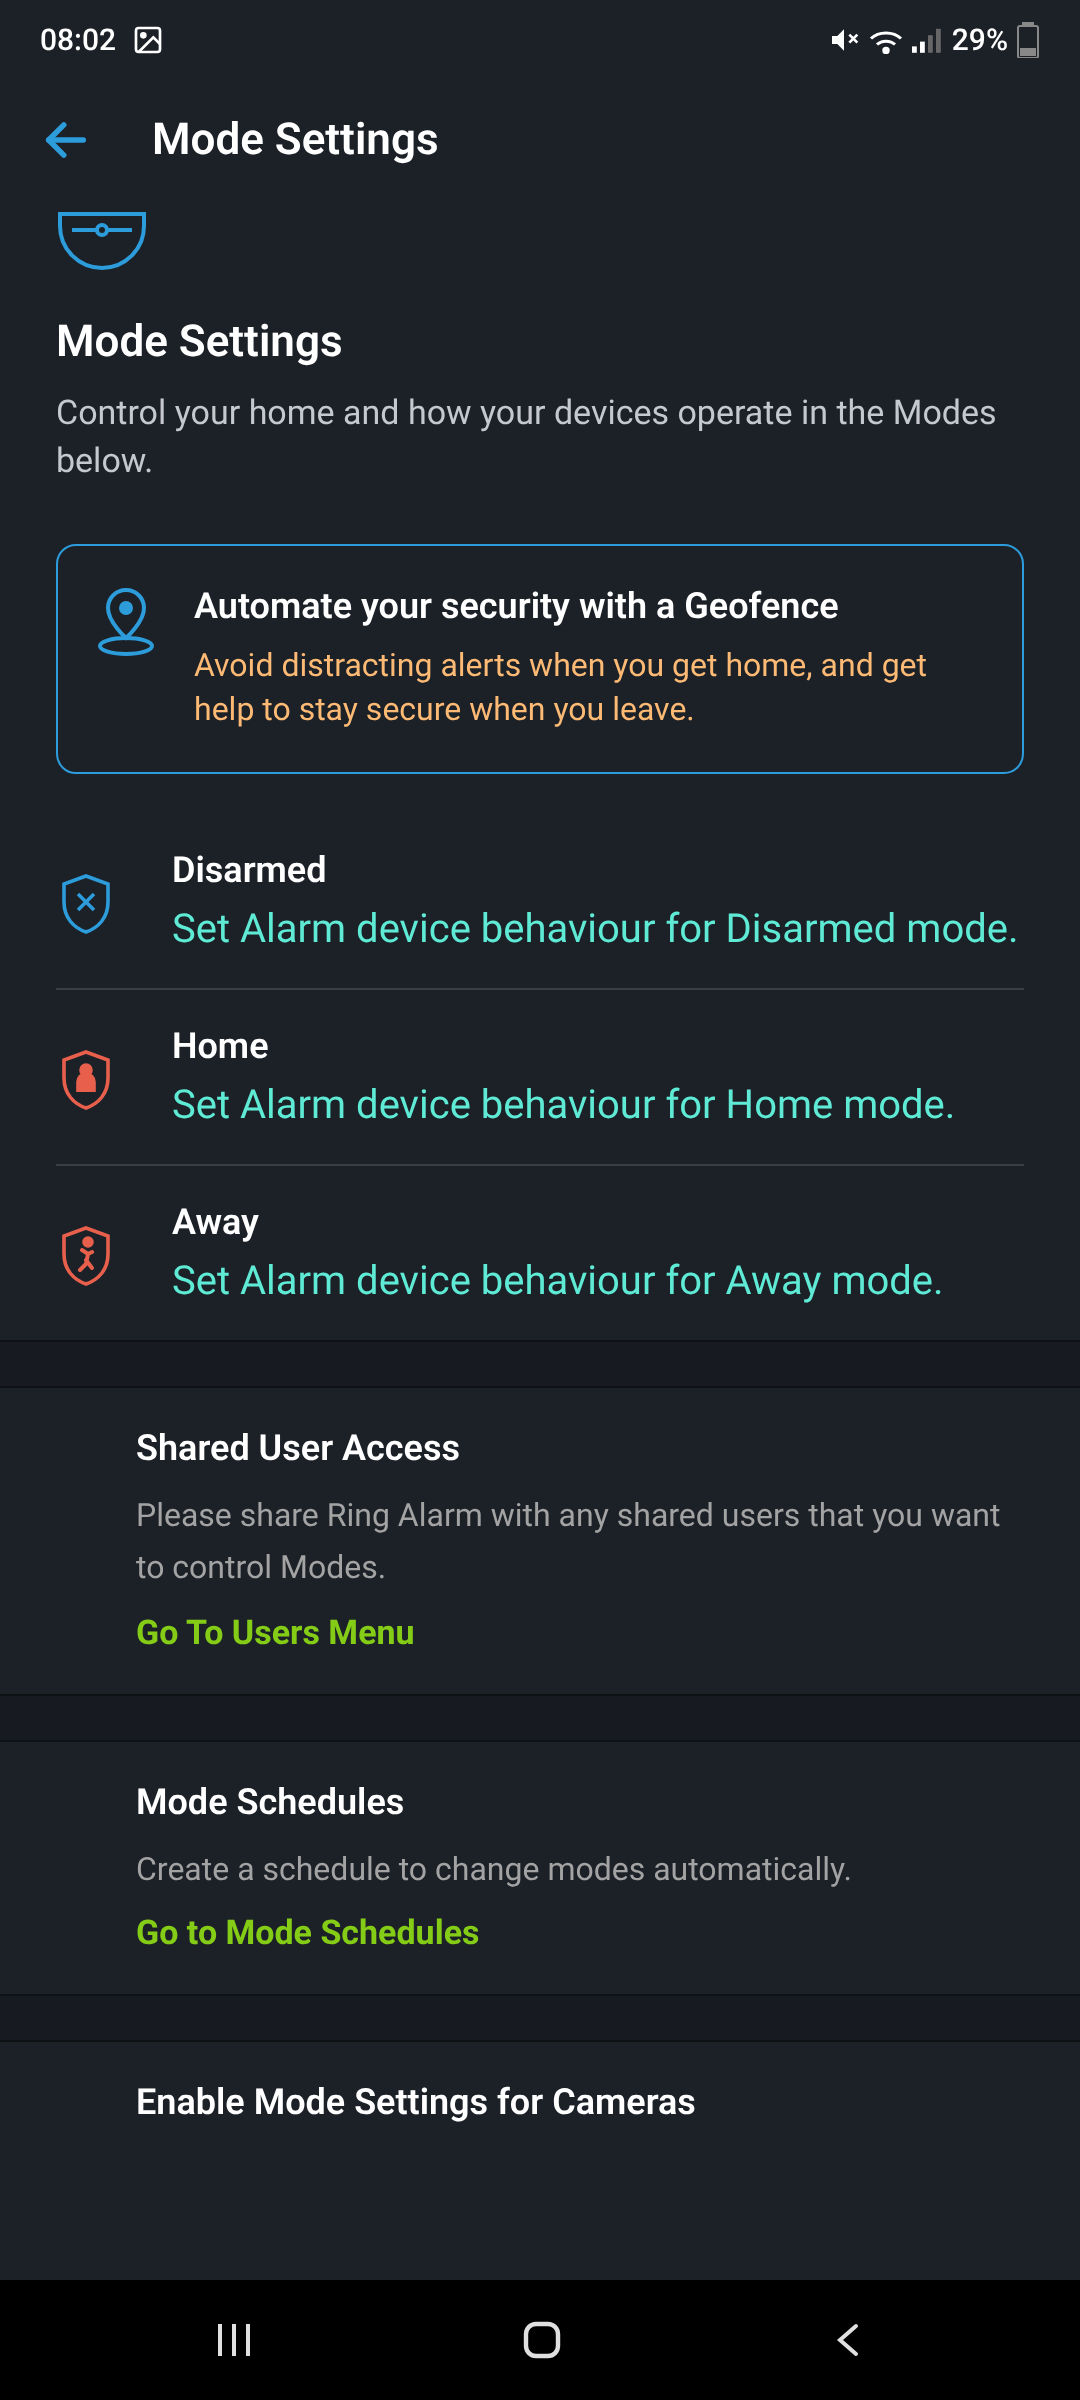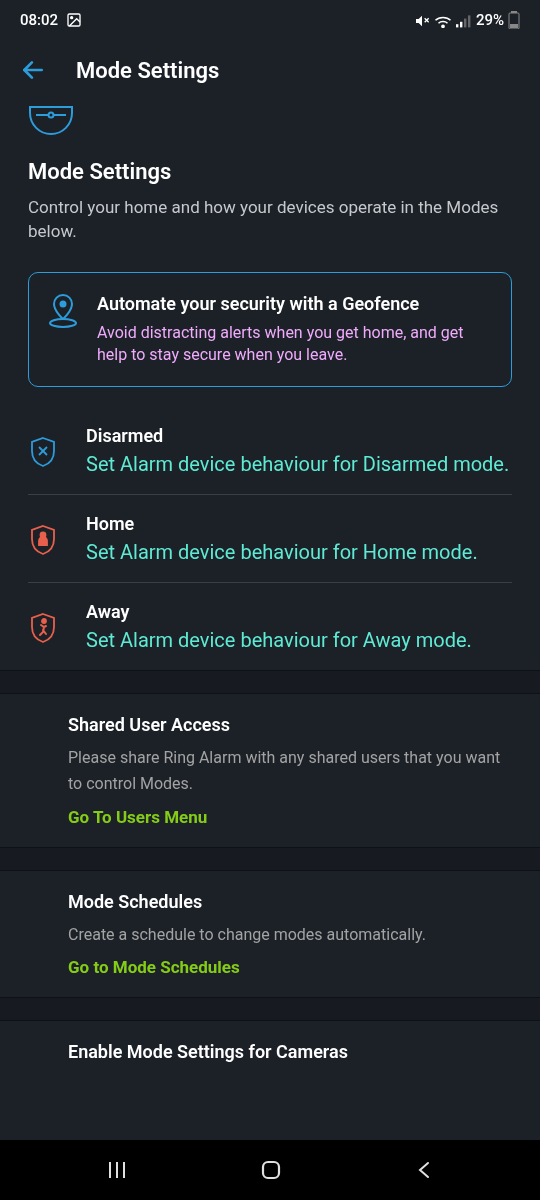--- a/index.html
+++ b/index.html
@@ -20,21 +20,21 @@
   height: 40px;
   display: flex;
   justify-content: space-between;
   align-items: center;
   padding: 0 20px;
   font-size: 15px;
   font-weight: 500;
 }
 .status-right {
   display: flex;
-  align-items: flex-end;
+  align-items: center;
   gap: 4px;
 }
 .status-icons {
   display: flex;
   align-items: center;
   gap: 4px;
 }
 .header {
   height: 60px;
   display: flex;
@@ -85,21 +85,21 @@
 .geofence-text {
   flex: 1;
 }
 .geofence-title {
   font-size: 18px;
   font-weight: 600;
   margin-bottom: 8px;
 }
 .geofence-desc {
   font-size: 16px;
-  color: #f0abfc;
+  color: #fdba74;
   line-height: 1.4;
 }
 .mode-list {
   margin-top: 20px;
 }
 .mode-item {
   display: flex;
   gap: 28px;
   padding: 18px 0;
   align-items: center;

